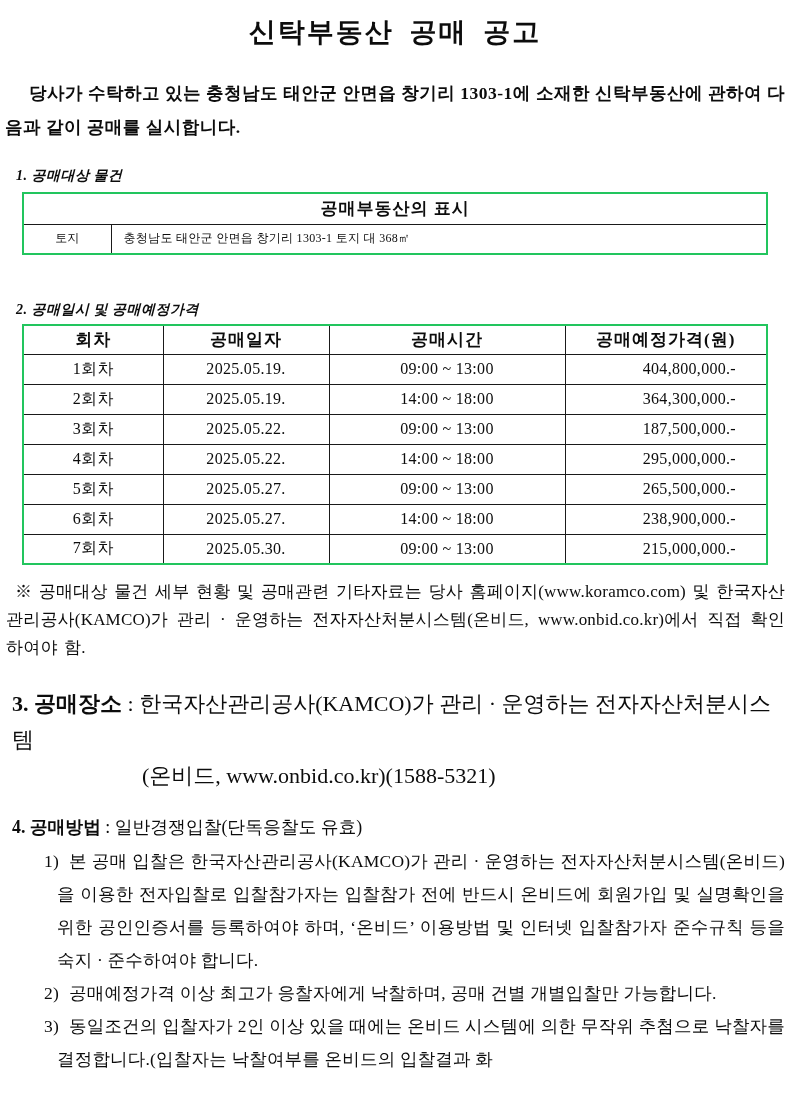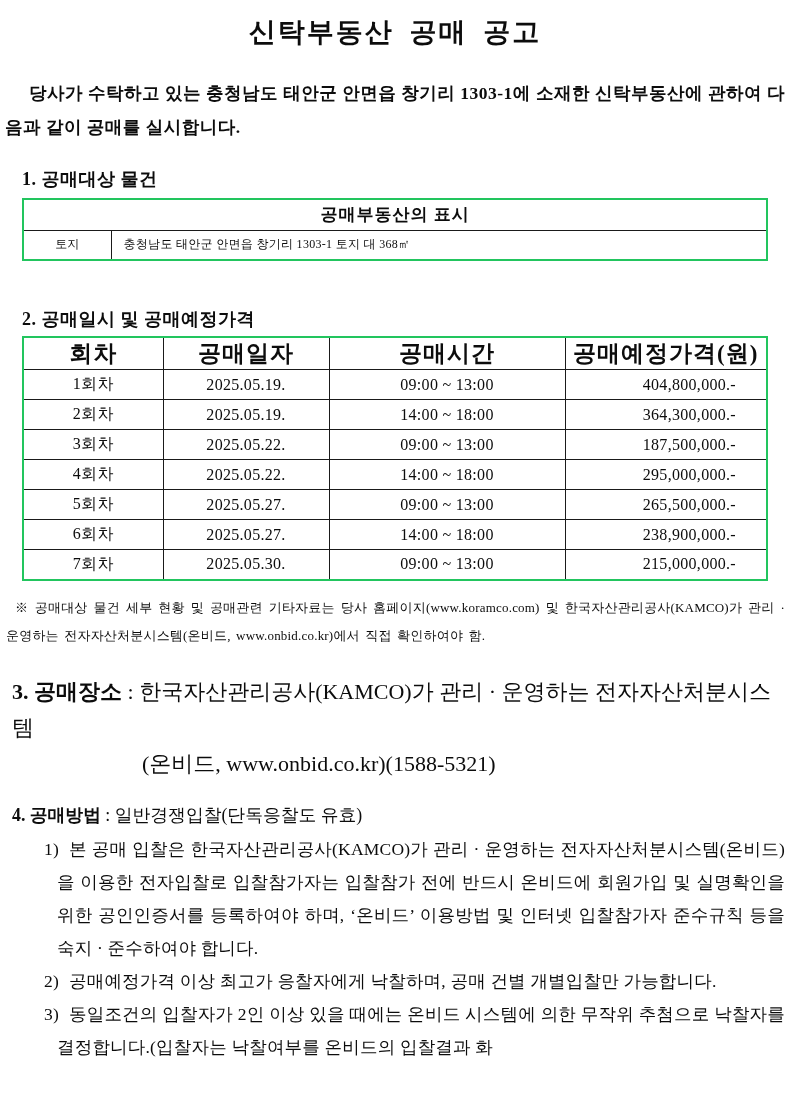--- a/index.html
+++ b/index.html
@@ -15,41 +15,41 @@
     text-align: center; font-size: 27px; font-weight: bold;
     letter-spacing: 2px; word-spacing: 7px; margin-bottom: 26px;
   }
 
   .intro {
     font-weight: bold; font-size: 17.5px; line-height: 34px;
     text-align: justify; text-indent: 24px; letter-spacing: 0.5px;
   }
 
   .sec-heading {
-    font-size: 18px; font-weight: bold; margin-left: 17px; letter-spacing: 0.5px;
+    font-size: 14px; font-weight: bold; margin-left: 11px; letter-spacing: 0.5px; font-style: italic;
   }
   .sec-heading.h1 { margin-top: 23px; }
   .sec-heading.h2 { margin-top: 46px; }
 
   table { border-collapse: collapse; margin-left: 17px; width: 746px; table-layout: fixed; border: 2px solid #22c55e; }
   th, td { border: 1px solid #1a1a1a; vertical-align: middle; }
 
   .t1 { margin-top: 7px; }
   .t1 th { height: 31px; font-size: 17px; text-align: center; font-weight: bold; letter-spacing: 1px; }
   .t1 td { height: 30px; font-size: 12px; }
   .t1 .cell-type { text-align: center; }
   .t1 .cell-desc { padding-left: 12px; text-align: left; letter-spacing: 0.3px; }
 
   .t2 { margin-top: 5px; }
-  .t2 th { height: 29px; font-size: 23px; font-weight: bold; text-align: center; letter-spacing: 1px; }
+  .t2 th { height: 29px; font-size: 17px; font-weight: bold; text-align: center; letter-spacing: 1px; }
   .t2 td { height: 30px; font-size: 16px; text-align: center; letter-spacing: 0.3px; }
   .t2 td.price { text-align: right; padding-right: 30px; }
 
   .note {
-    margin: 13px 0 0 1px; font-size: 13px; line-height: 28px;
+    margin: 13px 0 0 1px; font-size: 17px; line-height: 28px;
     text-align: justify; text-indent: 9px; letter-spacing: 0.2px; word-spacing: 2px;
   }
 
   .sec3 { margin-top: 24px; margin-left: 7px; font-size: 22px; line-height: 36px; }
   .sec3 b, .sec4 b { font-weight: bold; }
   .sec3-line2 { margin-left: 130px; }
 
   .sec4 { margin-top: 16px; margin-left: 7px; font-size: 17.8px; line-height: 34px; }
 
   .items { margin-top: 1px; }

